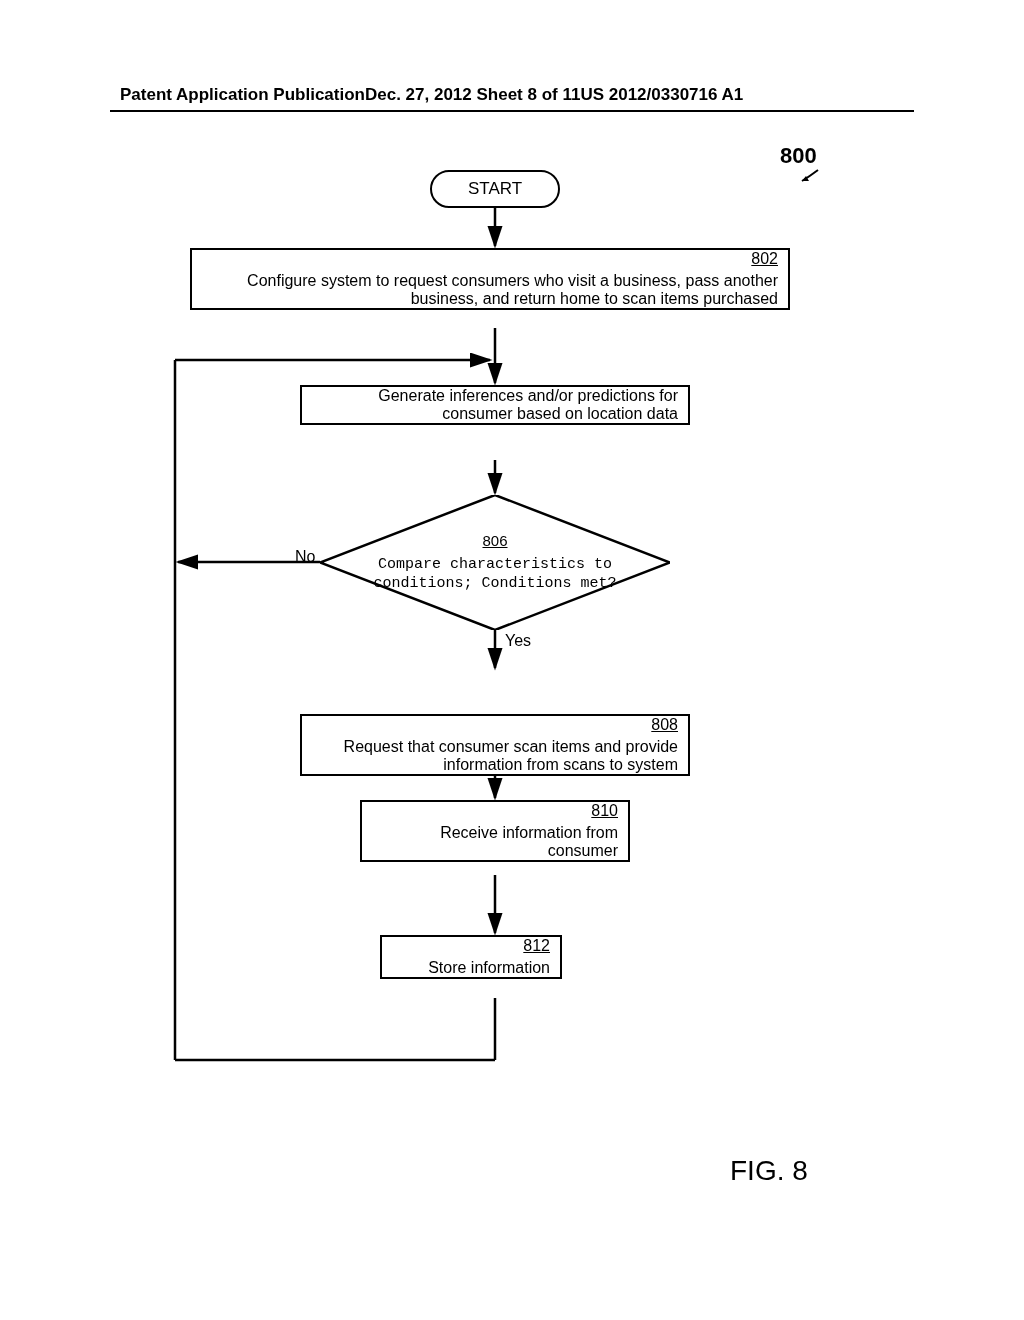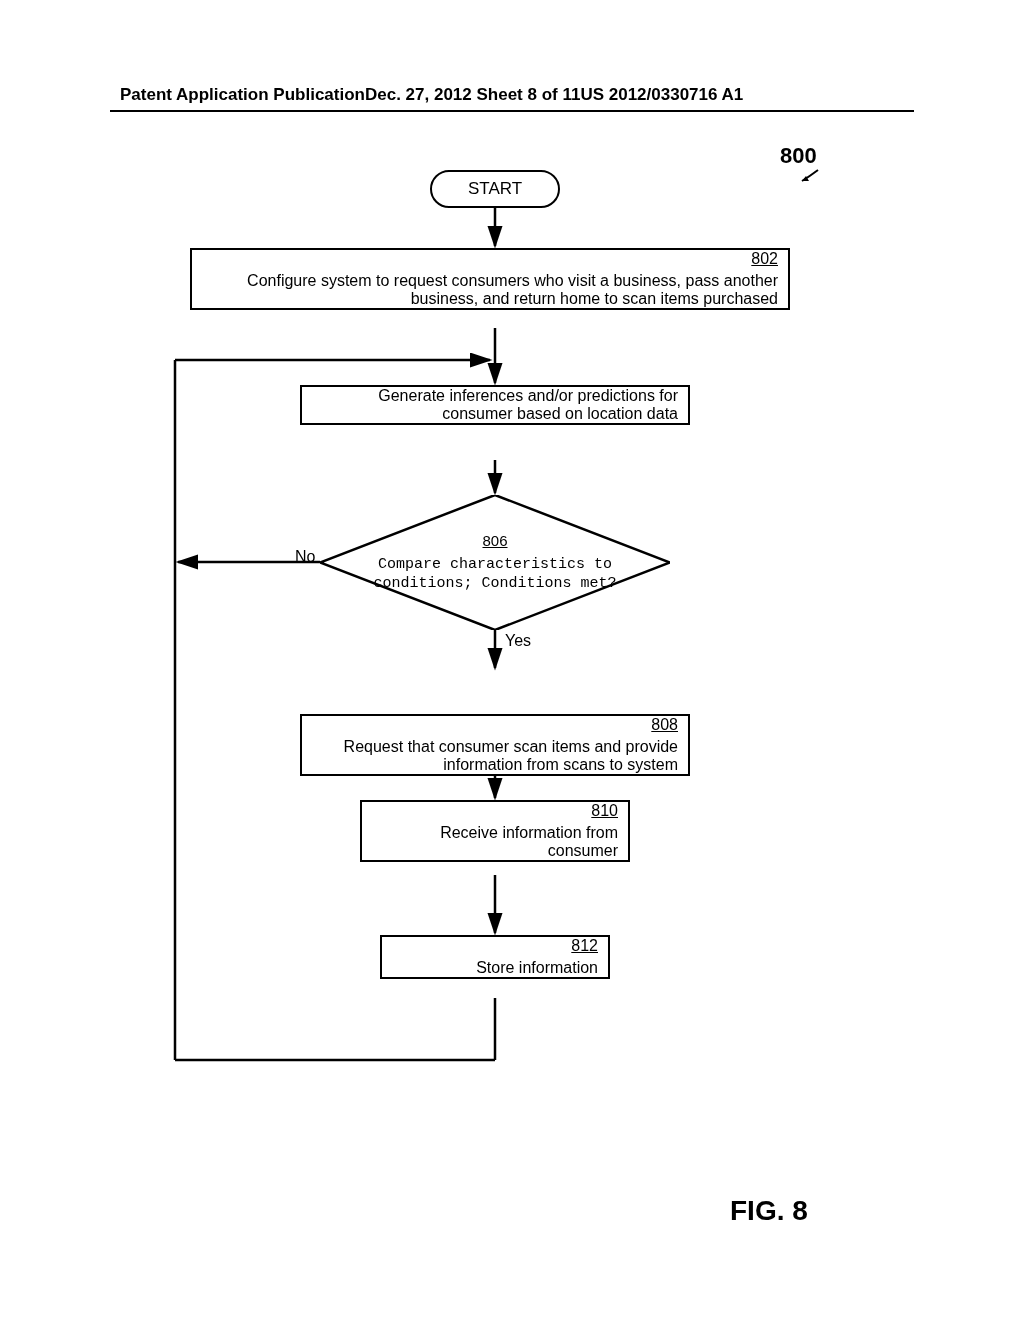--- a/index.html
+++ b/index.html
@@ -71,21 +71,21 @@
     }
     .box-num {
       text-decoration: underline;
       display: block;
       margin-bottom: 4px;
     }
     .box-802 { left: 40px; top: 88px; width: 600px; }
     .box-804 { left: 150px; top: 225px; width: 390px; }
     .box-808 { left: 150px; top: 510px; width: 390px; margin-top: 44px; }
     .box-810 { left: 210px; top: 640px; width: 270px; }
-    .box-812 { left: 230px; top: 775px; width: 230px; }
+    .box-812 { left: 230px; top: 775px; width: 182px; }
     .diamond-wrap {
       position: absolute;
       left: 170px;
       top: 335px;
       width: 350px;
       height: 135px;
     }
     .diamond-svg {
       position: absolute;
       left: 0;
@@ -113,22 +113,22 @@
     }
     .yes-label {
       position: absolute;
       left: 355px;
       top: 472px;
       font-size: 16px;
     }
     .fig-label {
       position: absolute;
       left: 730px;
-      top: 1195px;
-      font-weight: bold;
+      top: 1155px;
+      font-weight: normal;
       font-size: 28px;
     }
   </style>
 </head>
 <body>
 
 <div class="header">
   <span>Patent Application Publication</span>
   <span>Dec. 27, 2012  Sheet 8 of 11</span>
   <span>US 2012/0330716 A1</span>

